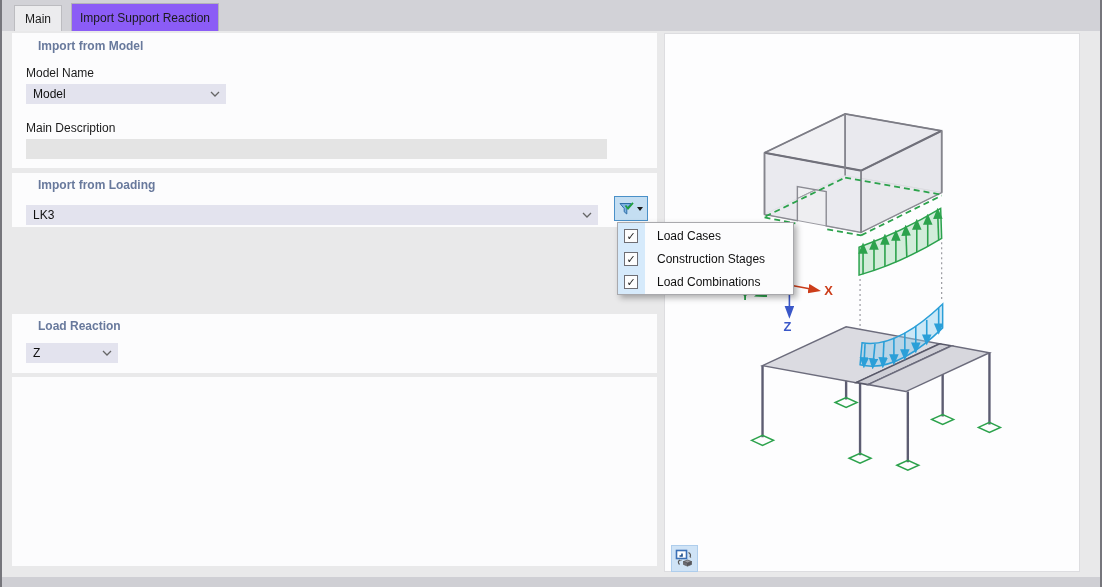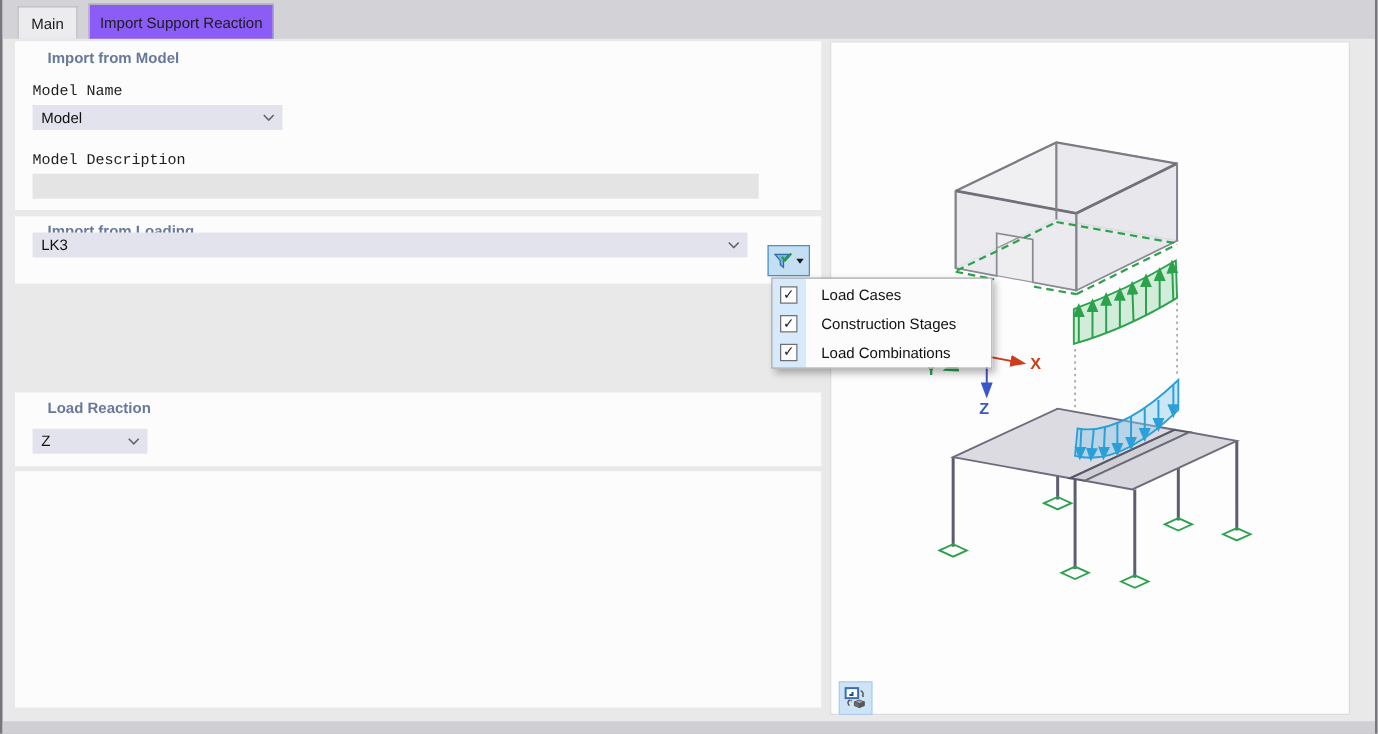--- a/index.html
+++ b/index.html
@@ -9,21 +9,21 @@
   
   .tabbar{position:absolute;left:0;top:0;width:1100px;height:31px;background:#d2d2d7;}
   .tab{position:absolute;text-align:center;font-size:12px;color:#1b1b1b;cursor:default;}
   .tab.inactive{left:12px;top:5px;width:48px;height:26px;line-height:26px;background:#ececee;border:1px solid #bcbcc0;border-bottom:none;}
   .tab.active{left:69px;top:3px;width:148px;height:28px;line-height:28px;background:#8b5cf6;border:1px solid #b3b3b8;border-bottom:none;z-index:2;}
   
   .card{position:absolute;left:10px;width:645px;background:#fcfcfd;}
   .c1{top:33px;height:135px;} .c2{top:173px;height:54px;} .c3{top:231px;height:79px;}
   .c4{top:314px;height:59px;} .c5{top:377px;height:189px;}
   .sec-title{position:absolute;left:14px;font-size:12px;font-weight:bold;color:#68799c;padding-left:12px;}
-  .lbl{position:absolute;font-size:12px;color:#1c1c1c;font-family:Liberation Mono, monospace;}
+  .lbl{position:absolute;font-size:12px;color:#1c1c1c;}
   .combo{position:absolute;height:20px;background:#e3e3ee;display:flex;align-items:center;
          justify-content:space-between;padding:0 6px 0 7px;font-size:12px;color:#101010;cursor:default;gap:12px;}
   .field-ro{position:absolute;height:20px;background:#e7e7e7;display:flex;align-items:center;
             justify-content:flex-end;padding:0 6px;font-size:12px;color:#101010;}
   .field-dis{position:absolute;height:20px;background:#e4e4e4;}
   
   .filter-btn{position:absolute;left:612px;top:196px;width:34px;height:25px;background:#c4def2;
               border:1px solid #4a90c8;display:flex;align-items:center;justify-content:center;gap:3px;cursor:default;}
   .tri{width:0;height:0;border-left:3.5px solid transparent;border-right:3.5px solid transparent;border-top:4px solid #1b1b1b;}
   
@@ -53,27 +53,27 @@
 
   <div class="card c1">
     <div class="sec-title" style="top:6px">Import from Model</div>
     <div class="lbl" style="left:14px;top:33px">Model Name</div>
     <div class="combo" style="left:14px;top:51px;width:200px">
       <span>Model</span>
       <svg width="10" height="6">
           <polyline points="1,1 5,5 9,1" fill="none" stroke="#666" stroke-width="1.3"></polyline>
         </svg>
     </div>
-    <div class="lbl" style="left:14px;top:88px">Model Description</div>
+    <div class="lbl" style="left:14px;top:88px">Main Description</div>
     <div class="field-dis" style="left:14px;top:106px;width:581px"></div>
   </div>
 
   <div class="card c2">
     <div class="sec-title" style="top:5px">Import from Loading</div>
-    <div class="combo" style="left:14px;top:13px;width:572px">
+    <div class="combo" style="left:14px;top:32px;width:572px">
       <span>LK3</span>
       <svg width="10" height="6">
           <polyline points="1,1 5,5 9,1" fill="none" stroke="#666" stroke-width="1.3"></polyline>
         </svg>
     </div>
   </div>
 
   <div class="filter-btn">
     <svg width="15" height="14" viewBox="0 0 15 14">
       <path d="M1 1.5 H12 L7.8 6.5 V12 L5.2 9.8 V6.5 Z" fill="#7db2e0" stroke="#2d6da8" stroke-width="1"></path>

